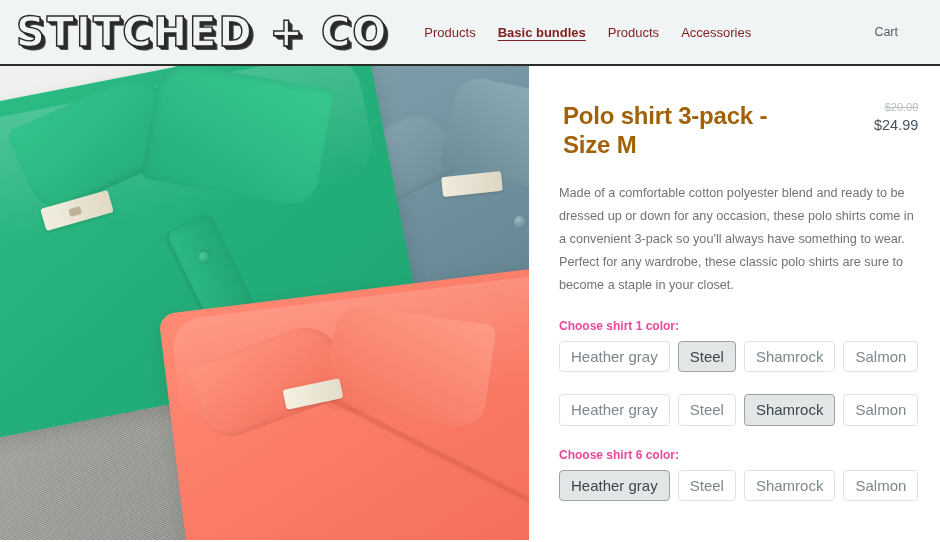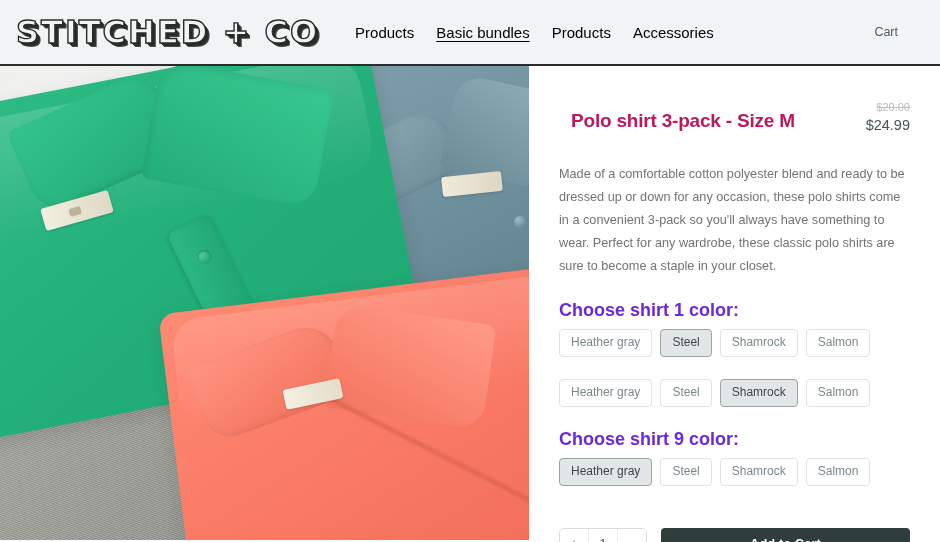--- a/index.html
+++ b/index.html
@@ -21,21 +21,21 @@
     height: 66px;
     background: #f0f4f4;
     border-bottom: 2px solid #2b2b2b;
     display: flex;
     align-items: center;
     padding: 0 18px 0 16px;
     box-sizing: border-box;
   }
   .logo {
     font-family: "DejaVu Sans", sans-serif;
-    font-size: 32px;
+    font-size: 40px;
     font-weight: 700;
     letter-spacing: 2px;
     color: #f0f4f4;
     -webkit-text-stroke: 1.4px #2b2b2b;
     text-shadow:
        1px 1px 0 #2b2b2b,
        2px 2px 0 #2b2b2b,
        3px 3px 0 #2b2b2b,
        4px 4px 0 #4a4a4a;
     white-space: nowrap;
@@ -43,28 +43,29 @@
     margin-right: 36px;
     user-select: none;
   }
   .nav {
     display: flex;
     align-items: center;
     gap: 22px;
     flex: 1;
   }
   .nav-link {
-    font-size: 15px;
-    color: #000000;
+    font-size: 13px;
+    color: #7f1d1d;
     text-decoration: none;
     white-space: nowrap;
   }
   .nav-link.active {
     text-decoration: underline;
     text-underline-offset: 3px;
+    font-weight: bold;
   }
   .cart-link {
     font-size: 12.5px;
     color: #515c61;
     text-decoration: none;
     white-space: nowrap;
     padding-right: 24px;
   }
 
   
@@ -286,24 +287,24 @@
     padding: 32px 30px 0 30px;
     box-sizing: border-box;
   }
   .title-row {
     display: flex;
     align-items: flex-start;
     justify-content: space-between;
     gap: 14px;
   }
   .product-title {
-    font-size: 19px;
+    font-size: 24px;
     font-weight: 700;
-    color: #be185d;
-    margin: 12px;
+    color: #a16207;
+    margin: 4px;
     line-height: 1.2;
     letter-spacing: -0.2px;
   }
   .price-block {
     text-align: right;
     flex: none;
     padding-top: 2px;
   }
   .price-old {
     display: block;
@@ -321,32 +322,32 @@
   }
   .description {
     font-size: 12.7px;
     line-height: 1.82;
     color: #737373;
     margin: 18px 0 0 0;
   }
 
   .option-group { margin-top: 22px; }
   .option-label {
-    font-size: 18px;
+    font-size: 12px;
     font-weight: 700;
-    color: #6d28d9;
+    color: #ec4899;
     margin-bottom: 8px;
   }
   .swatches {
     display: flex;
     gap: 8px;
   }
   .swatch {
     font-family: "Liberation Sans", sans-serif;
-    font-size: 12px;
+    font-size: 15px;
     color: #7c878c;
     background: #ffffff;
     border: 1px solid #dfe3e4;
     border-radius: 4px;
     padding: 6px 11px;
     cursor: pointer;
     line-height: 1.15;
     white-space: nowrap;
   }
   .swatch.selected {
@@ -481,21 +482,21 @@
     <div class="option-group">
       <div class="swatches">
         <button class="swatch">Heather gray</button>
         <button class="swatch">Steel</button>
         <button class="swatch selected">Shamrock</button>
         <button class="swatch">Salmon</button>
       </div>
     </div>
 
     <div class="option-group">
-      <div class="option-label">Choose shirt 9 color:</div>
+      <div class="option-label">Choose shirt 6 color:</div>
       <div class="swatches">
         <button class="swatch selected">Heather gray</button>
         <button class="swatch">Steel</button>
         <button class="swatch">Shamrock</button>
         <button class="swatch">Salmon</button>
       </div>
     </div>
 
     <div class="action-row">
       <div class="stepper">

